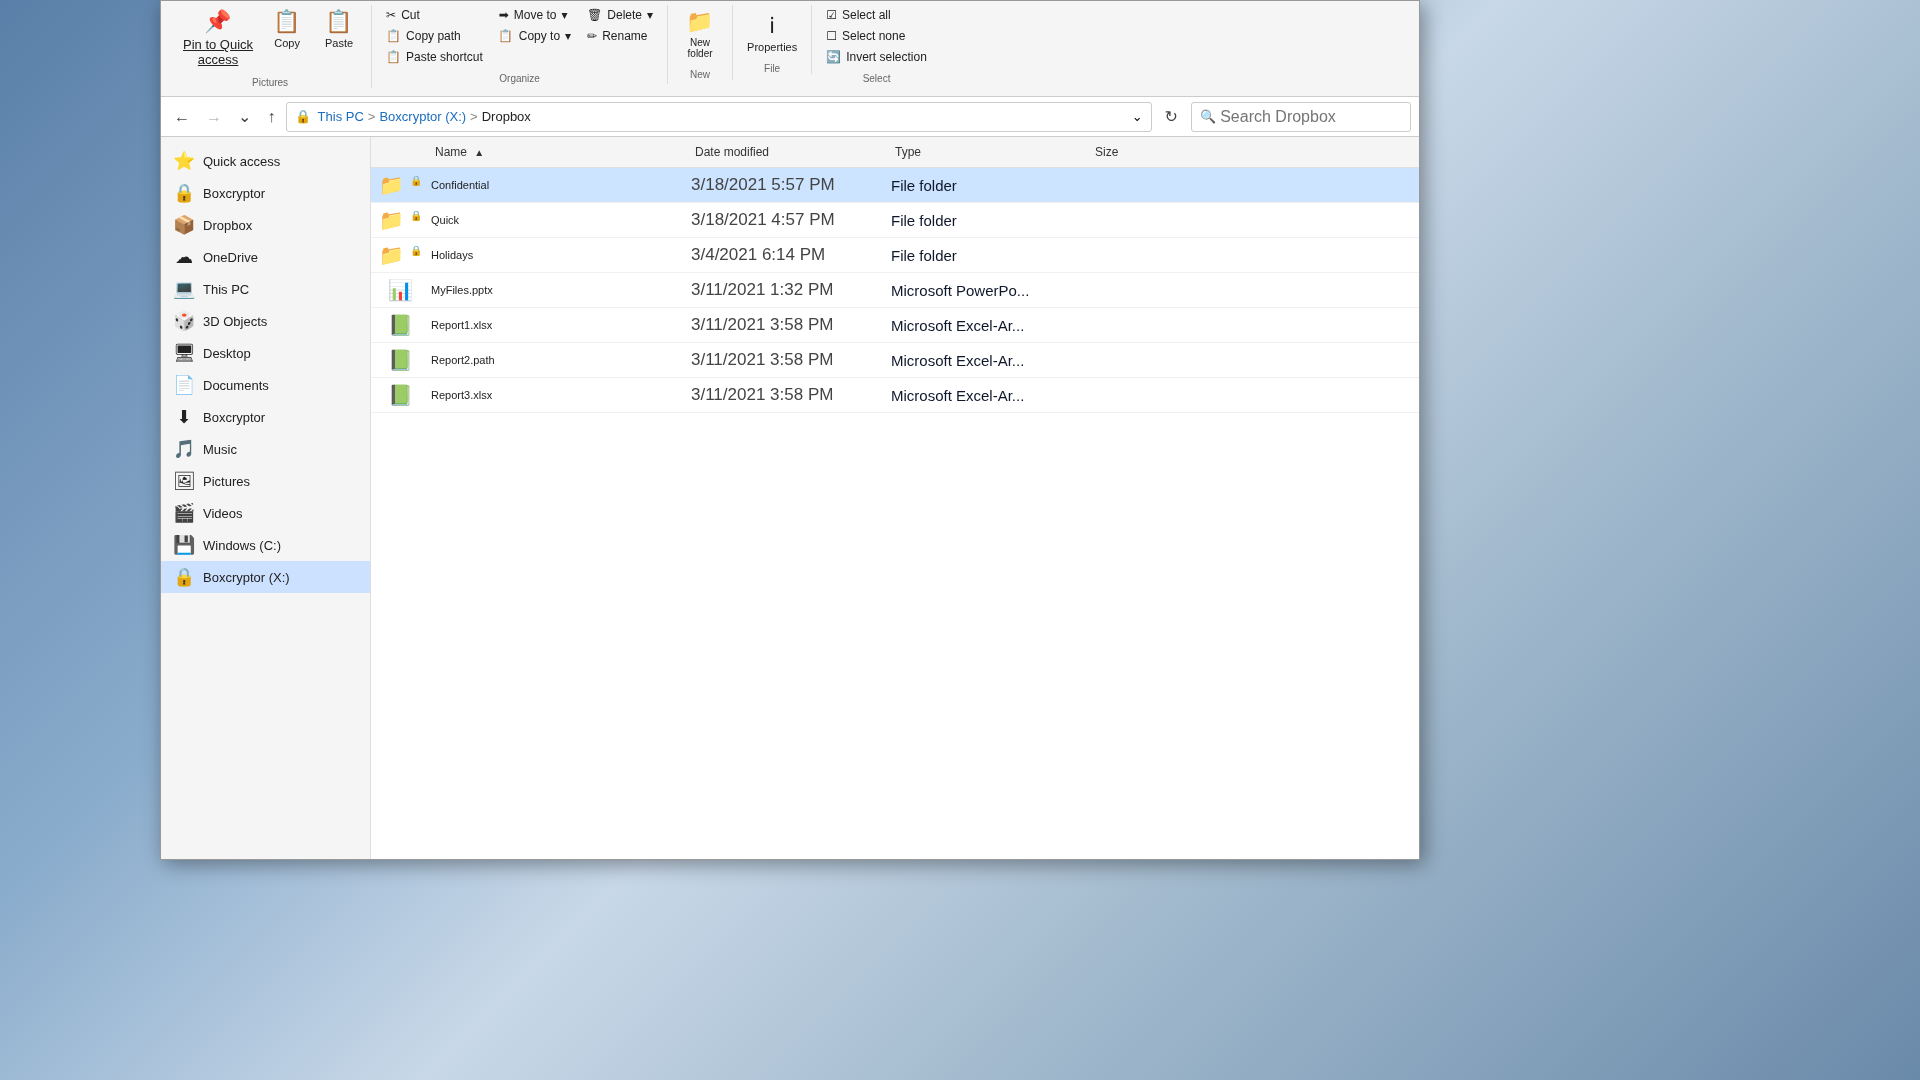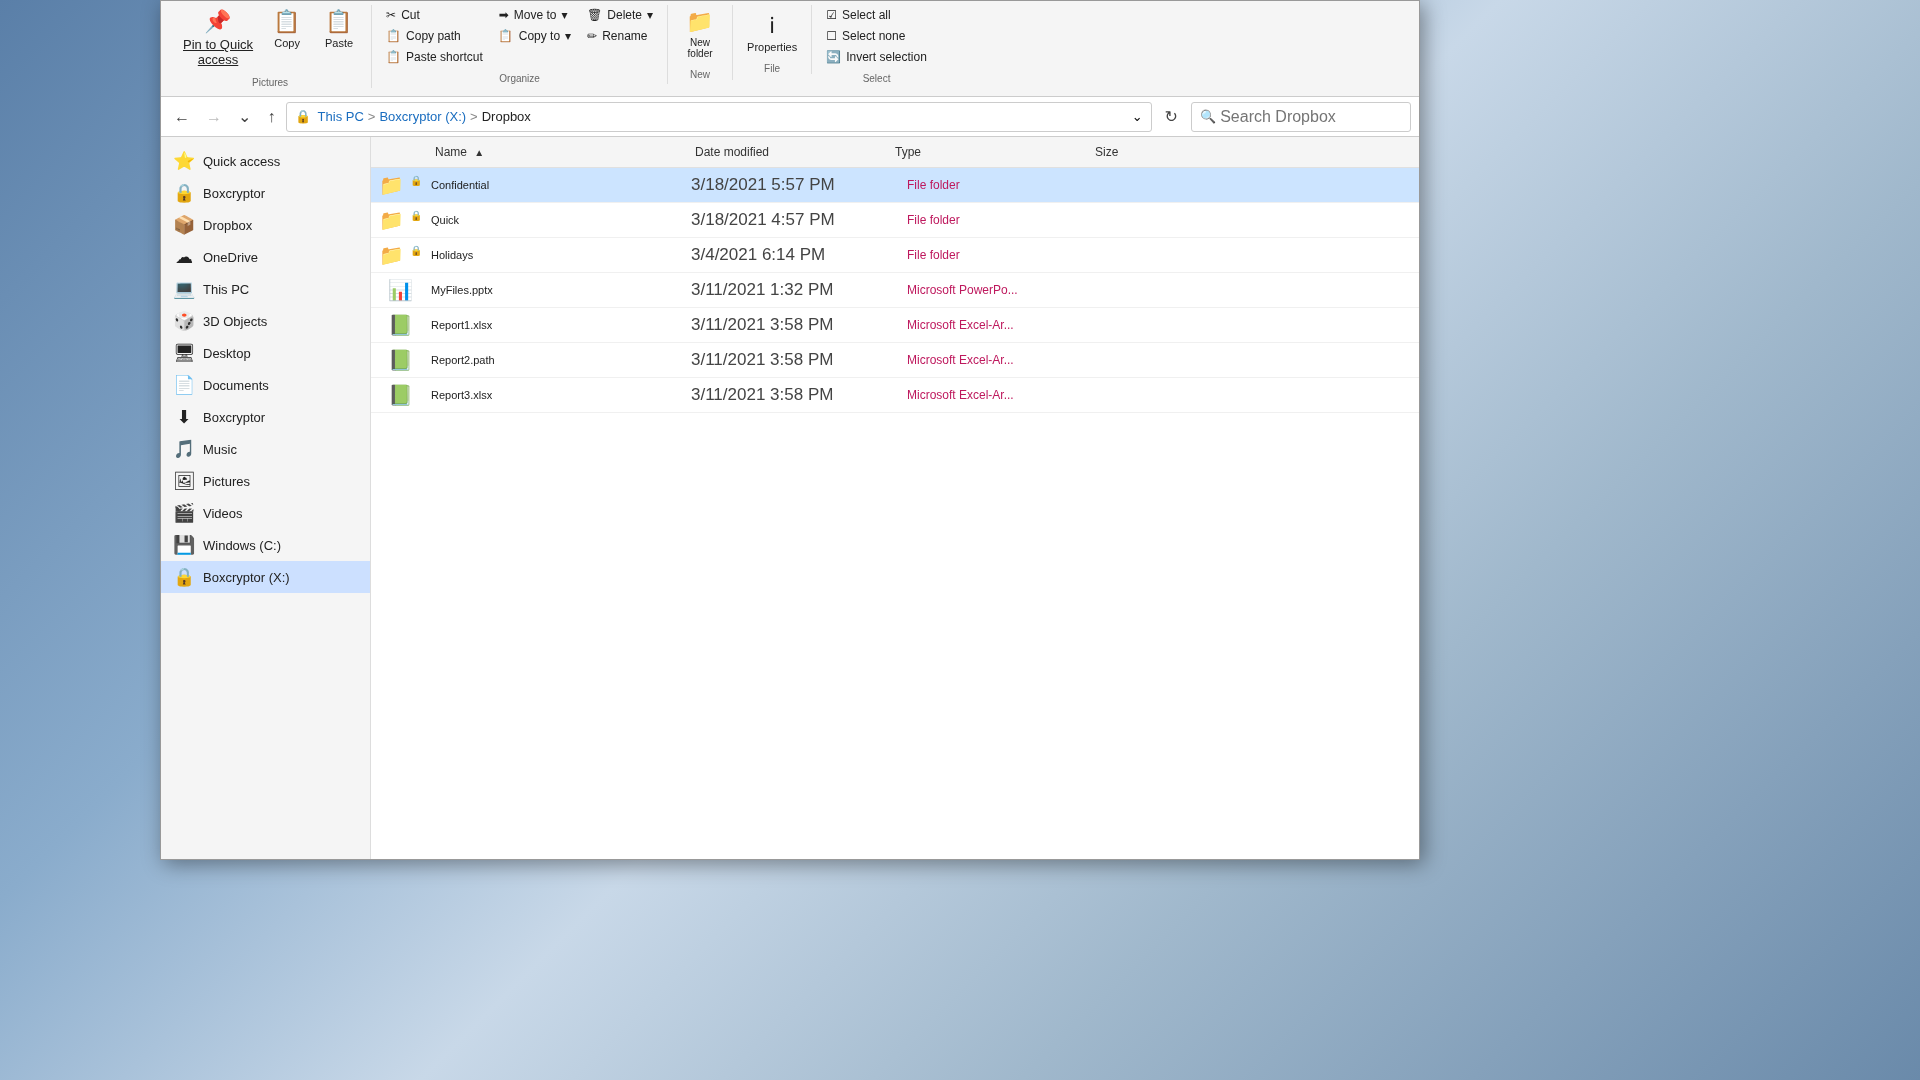--- a/index.html
+++ b/index.html
@@ -274,21 +274,21 @@
     .file-row.selected { background: #cce4ff; }
 
     .file-row .file-icon {
       width: 60px;
       text-align: center;
       font-size: 20px;
     }
 
     .file-row .file-name { width: 260px; font-size: 11px; }
     .file-row .file-date { width: 200px; font-size: 17px; color: #444; }
-    .file-row .file-type { width: 200px; font-size: 12px; color: #be185d; margin-left: 16px; }
+    .file-row .file-type { width: 200px; font-size: 15px; color: #0f172a; }
     .file-row .file-size { width: 100px; font-size: 12px; color: #444; }
 
     
     .sort-arrow { margin-left: 4px; font-size: 10px; }
   </style>
 </head>
 <body>
 
 <div class="wallpaper"></div>
 

